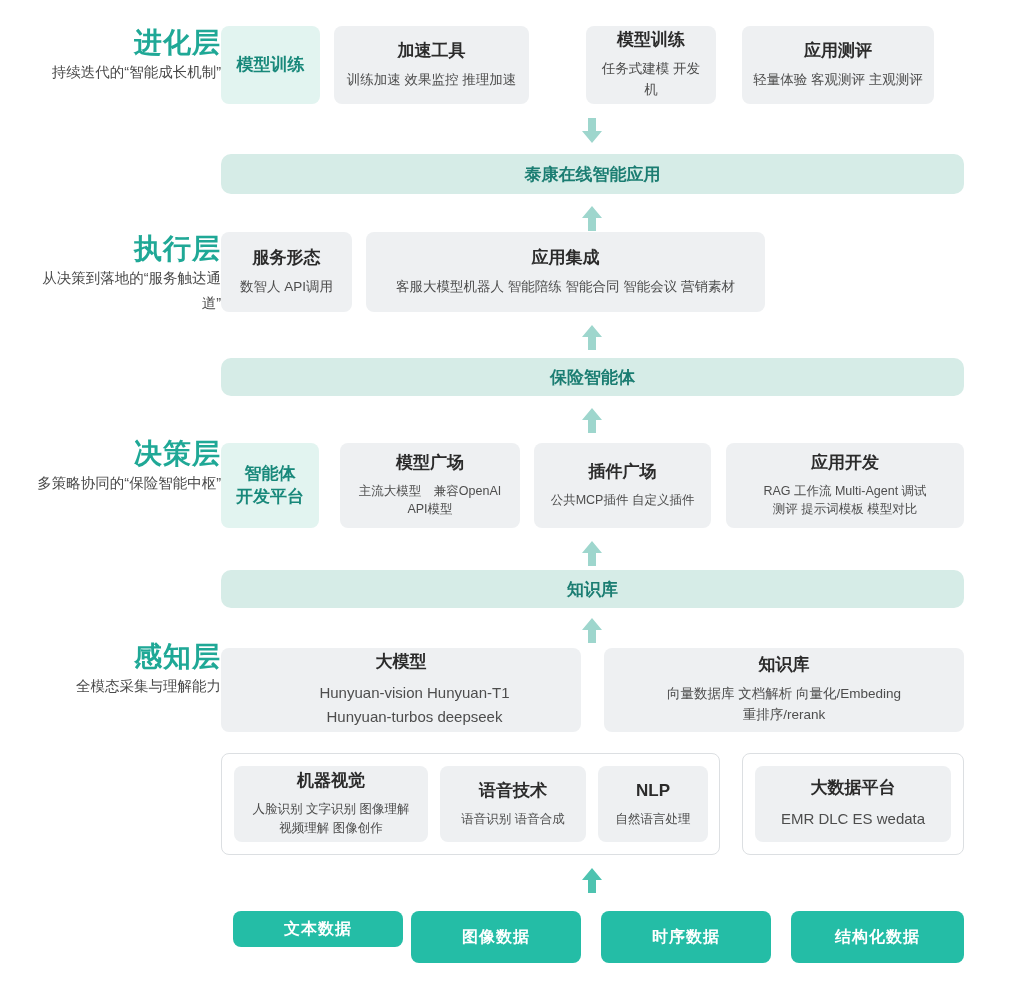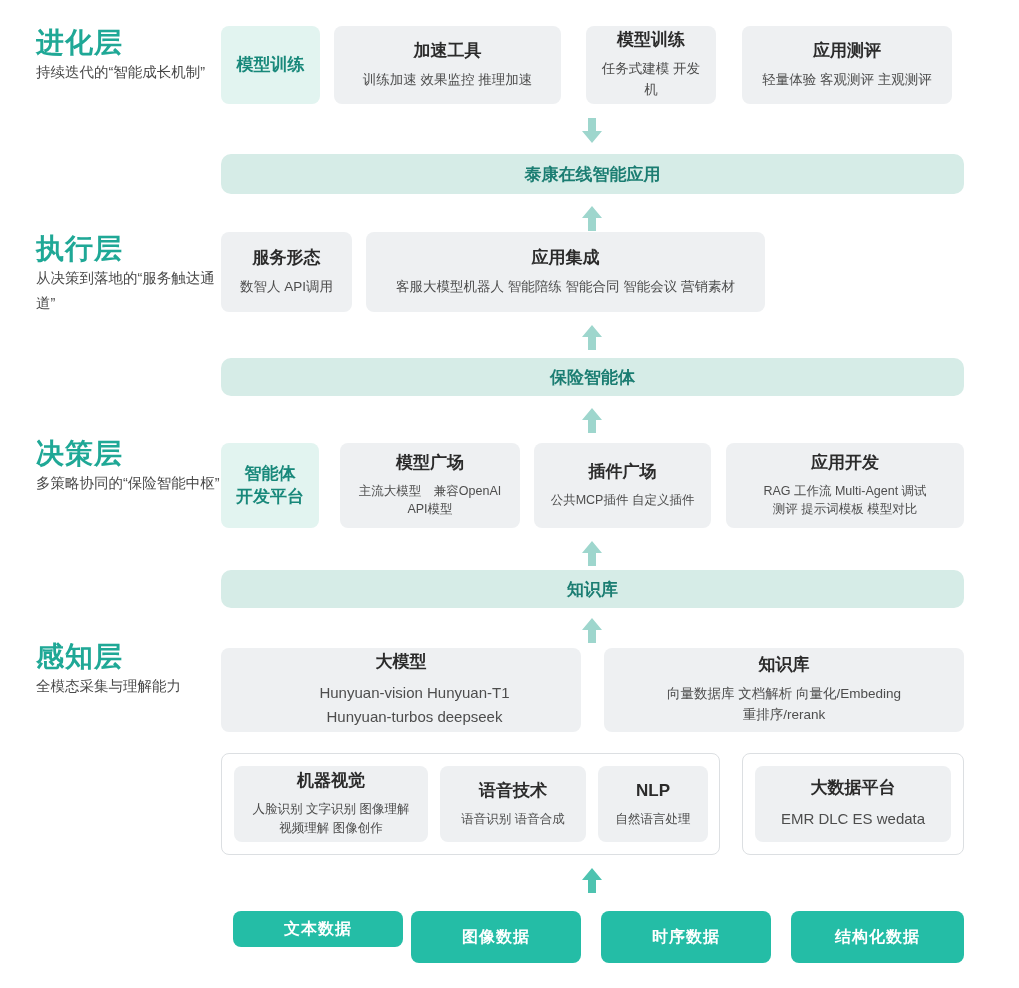--- a/index.html
+++ b/index.html
@@ -19,20 +19,21 @@
     position: relative;
     width: 1019px;
     height: 988px;
   }
 
   
   .layer-label {
     position: absolute;
     left: 36px;
     width: 185px;
+    text-align: right;
   }
   .layer-title {
     font-size: 28px;
     font-weight: bold;
     color: #1fa896;
     letter-spacing: 1px;
     line-height: 1.2;
   }
   .layer-desc {
     font-size: 14.5px;
@@ -131,31 +132,31 @@
 
   <div class="layer-label" style="top:26px;">
     <div class="layer-title">进化层</div>
     <div class="layer-desc">持续迭代的“智能成长机制”</div>
   </div>
 
   <div class="card mint" style="left:221px; top:26px; width:99px; height:78px;">
     <div class="card-title">模型训练</div>
   </div>
 
-  <div class="card" style="left:334px; top:26px; width:227px; height:78px;">
+  <div class="card" style="left:334px; top:26px; width:195px; height:78px;">
     <div class="card-title">加速工具</div>
     <div class="card-sub">训练加速 效果监控 推理加速</div>
   </div>
 
   <div class="card" style="left:586px; top:26px; width:130px; height:78px;">
     <div class="card-title">模型训练</div>
     <div class="card-sub">任务式建模 开发机</div>
   </div>
 
-  <div class="card" style="left:742px; top:26px; width:210px; height:78px;">
+  <div class="card" style="left:742px; top:26px; width:192px; height:78px;">
     <div class="card-title">应用测评</div>
     <div class="card-sub">轻量体验 客观测评 主观测评</div>
   </div>
 
   <div class="arrow" style="left:581px; top:118px;">
     <svg width="22" height="26" viewBox="0 0 22 26">
         <path d="M7 0 h8 v13 h6 L11 25 L1 13 h6 z" fill="#9ed6cd"></path>
       </svg>
   </div>
 

